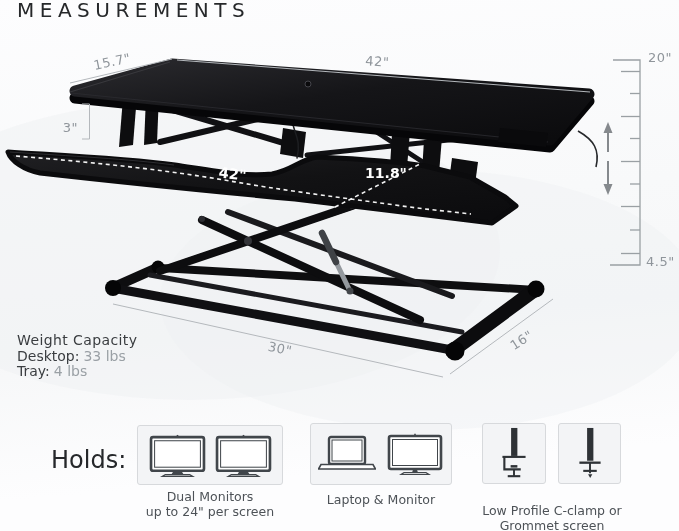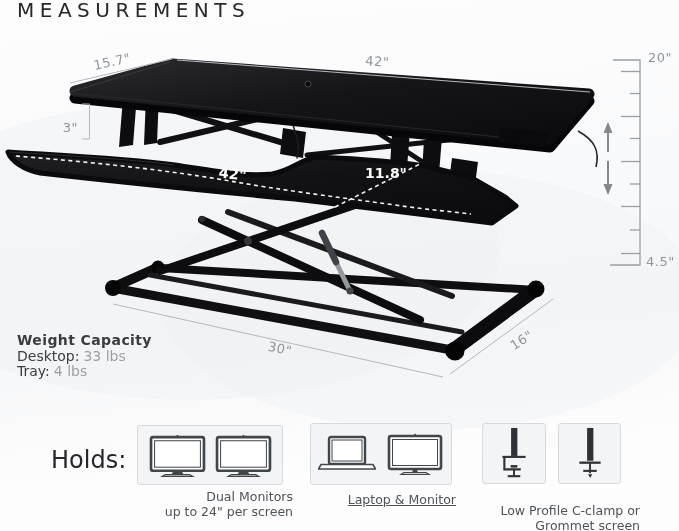--- a/index.html
+++ b/index.html
@@ -9,35 +9,35 @@
     font-family:"DejaVu Sans","Liberation Sans",sans-serif;
   }
   .page-title{
     position:absolute;left:17px;top:-2px;margin:0;
     font-size:20px;font-weight:400;letter-spacing:5.5px;color:#26282a;
   }
   .hero{position:absolute;left:0;top:0;}
   .dim-text{fill:#8f959b;font-size:13px;letter-spacing:.5px;font-family:"DejaVu Sans","Liberation Sans",sans-serif;}
   .tray-text{fill:#ffffff;font-weight:bold;font-family:"DejaVu Sans","Liberation Sans",sans-serif;}
   .weight-block{position:absolute;left:17px;top:333px;font-size:14px;line-height:15.5px;}
-  .wc-title{font-weight:bold;color:#3a3d40;letter-spacing:.4px;}
+  .wc-title{font-weight:normal;color:#3a3d40;letter-spacing:.4px;}
   .wc-label{font-weight:normal;color:#3a3d40;}
   .wc-value{color:#9aa0a5;margin-left:4px;}
   .holds-label{position:absolute;left:51px;top:446px;font-size:24px;color:#26282b;}
   .icon-box{
     position:absolute;background:#f3f4f6;border:1px solid #d7d9dc;border-radius:3px;
     display:flex;align-items:center;justify-content:center;gap:9px;box-sizing:border-box;
   }
   .box-monitors{left:137px;top:425px;width:146px;height:60px;}
   .box-laptop{left:310px;top:423px;width:142px;height:62px;}
   .box-clamp{left:482px;top:423px;width:64px;height:61px;}
   .box-grommet{left:558px;top:423px;width:63px;height:61px;}
-  .caption{position:absolute;text-align:right;font-size:12.5px;line-height:15px;color:#4d5257;}
+  .caption{position:absolute;text-align:center;font-size:12.5px;line-height:15px;color:#4d5257;}
   .cap-1{left:127px;top:489px;width:166px;}
-  .cap-2{left:306px;top:492px;width:150px;text-decoration:underline;}
+  .cap-2{left:306px;top:492px;width:150px;}
   .cap-3{left:464px;top:503px;width:176px;}
 </style>
 </head>
 <body>
 
 <div class="stage">
 
   <svg class="hero" width="679" height="531" viewBox="0 0 679 531">
     <defs>
       <linearGradient id="deskGrad" x1="0" y1="0" x2="1" y2="1">

